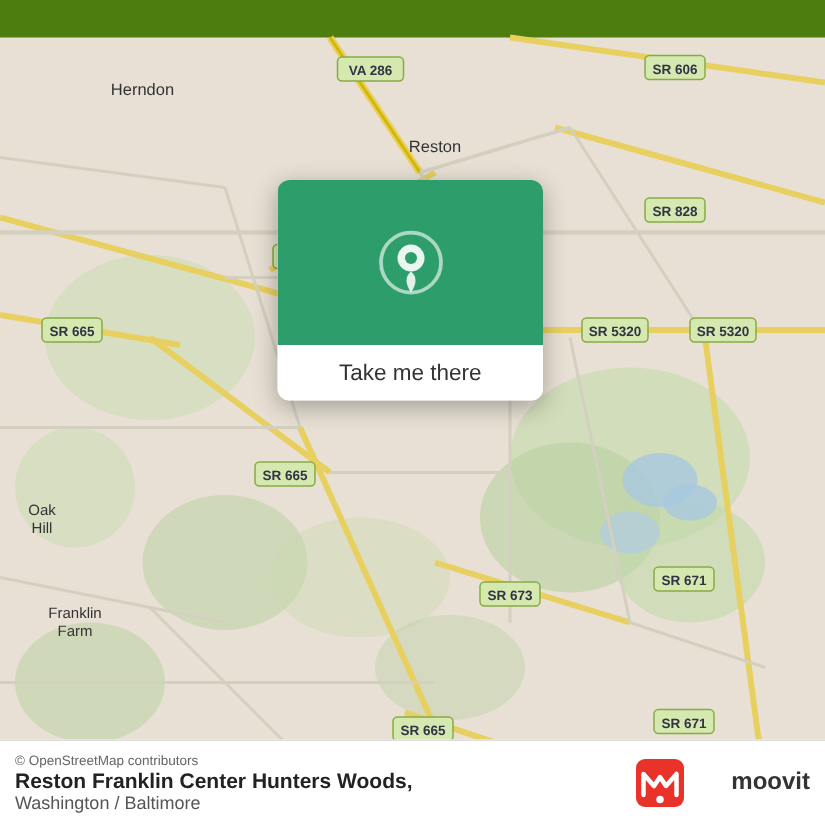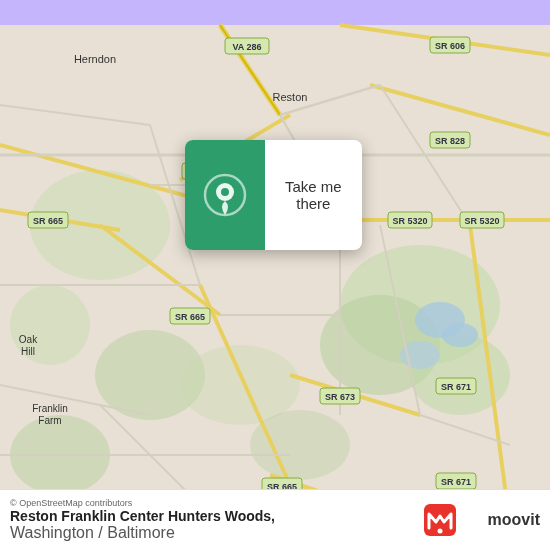--- a/index.html
+++ b/index.html
@@ -9,21 +9,21 @@
       overflow: hidden;
       font-family: Arial, sans-serif;
       position: relative;
     }
 
     
     #map-container {
       width: 550px;
       height: 550px;
       position: relative;
-      background-color: #c4b5fd;
+      background-color: #4d7c0f;
       overflow: hidden;
     }
 
     
     #map-svg {
       position: absolute;
       top: 0; left: 0;
       width: 100%; height: 100%;
     }
 
@@ -31,23 +31,22 @@
     #popup-card {
       position: absolute;
       top: 120px;
       left: 185px;
       width: 177px;
       background: white;
       border-radius: 8px;
       box-shadow: 0 4px 16px rgba(0,0,0,0.3);
       overflow: hidden;
       display: flex;
-      flex-direction: row;
-      align-items: center;
-      margin-top: 20px;
+      flex-direction: column;
+      align-items: center;
     }
 
     #popup-green {
       background: #2d9e6b;
       width: 100%;
       height: 110px;
       display: flex;
       align-items: center;
       justify-content: center;
     }
@@ -93,21 +92,21 @@
       color: #666;
     }
 
     #place-title {
       font-size: 14px;
       font-weight: bold;
       color: #222;
     }
 
     #place-subtitle {
-      font-size: 16px;
+      font-size: 12px;
       color: #555;
     }
 
     #moovit-logo {
       display: flex;
       align-items: center;
       gap: 4px;
     }
 
     #moovit-icon {

